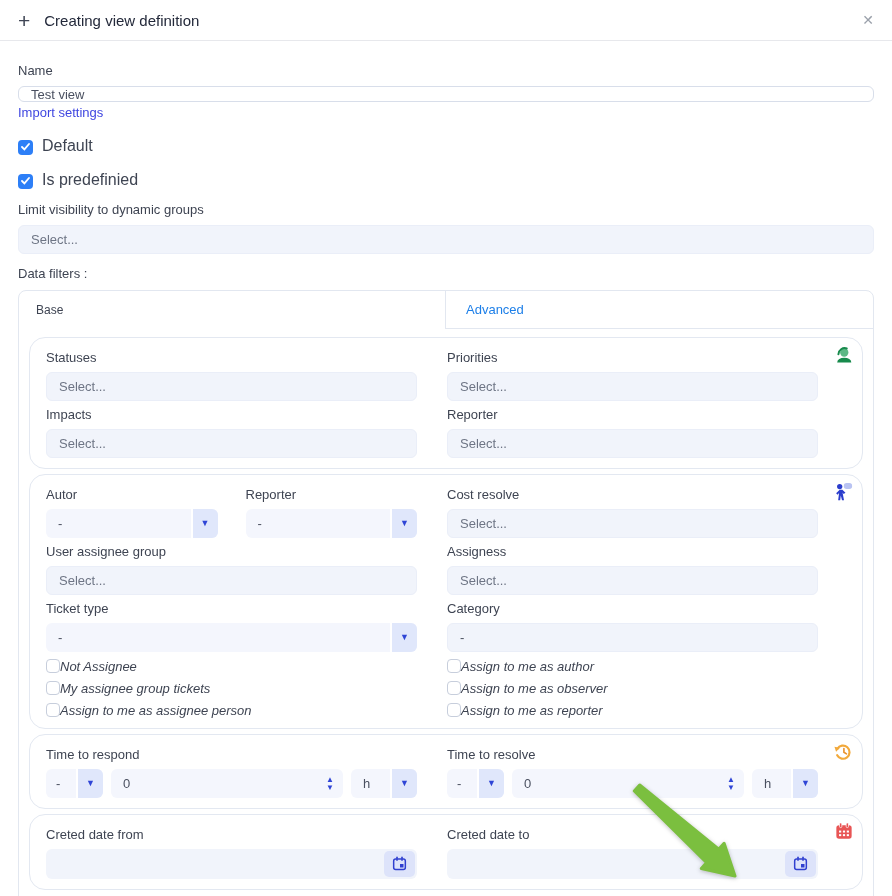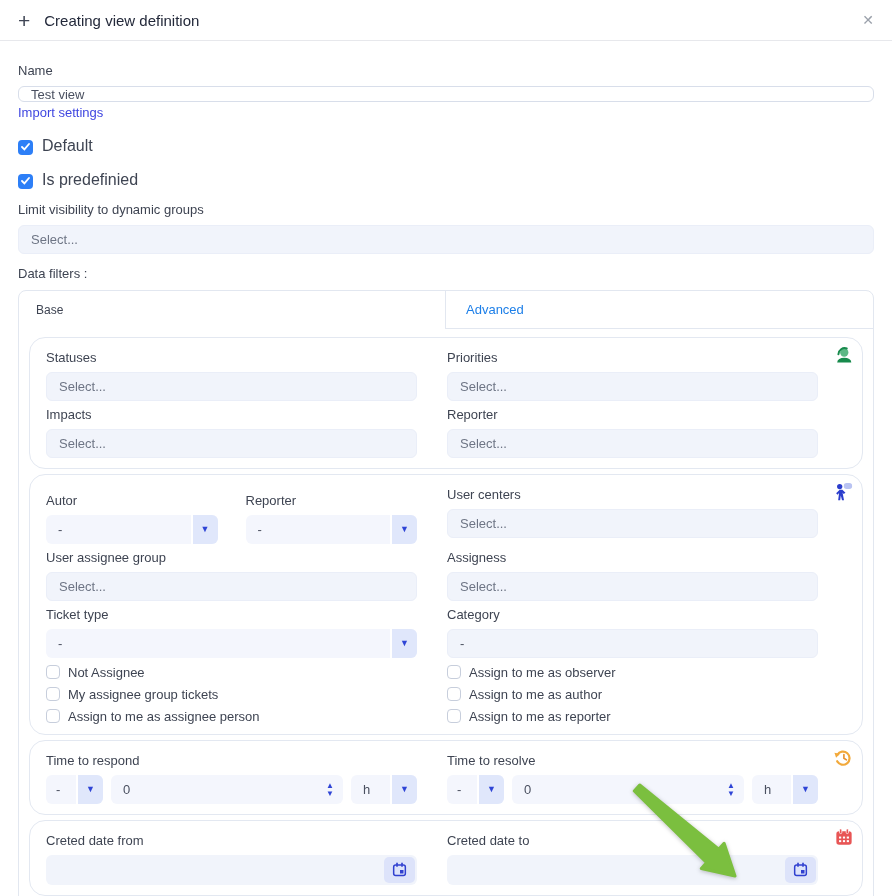--- a/index.html
+++ b/index.html
@@ -36,33 +36,33 @@
     border-right:1px solid #e2e7f0; font-size:12px; color:#3e4452; cursor:pointer; }
   .tab-rest { flex:1; border-bottom:1px solid #e2e7f0; display:flex; align-items:center;
     padding-left:20px; }
   .tab-adv { font-size:13px; color:#1d7fe8; cursor:pointer; }
   .tab-content { padding:8px 10px 10px; }
   
   .fsec { position:relative; border:1px solid #e3e8f1; border-radius:16px;
           padding:6px 16px 10px; margin-bottom:5px; }
   .corner { position:absolute; top:7px; right:9px; }
   .g2 { display:grid; grid-template-columns:1fr 1fr; column-gap:30px; padding-right:28px; }
-  .g2b { display:grid; grid-template-columns:1fr 1fr; column-gap:28px;margin-top:6px; }
+  .g2b { display:grid; grid-template-columns:1fr 1fr; column-gap:28px; }
   .flbl { font-size:13px; color:#3e4452; margin:6px 0 7px; }
   
   .combo { display:flex; height:29px; background:#f4f6fd; border-radius:6px;
            overflow:hidden; cursor:pointer; }
   .combo .val { flex:1; display:flex; align-items:center; padding-left:12px;
                 font-size:13px; color:#4a5060; }
   .combo .arr { width:27px; background:#e0e7fb; border-left:2px solid #fff;
     display:flex; align-items:center; justify-content:center;
     color:#2f45d6; font-size:9px; }
   
-  .ck-item { display:flex; align-items:center; gap:8px; margin-top:7px;
-             font-size:13px; color:#3e4452; cursor:pointer; }
+  .ck-item { display:flex; align-items:center; gap:0; margin-top:7px;
+             font-size:13px; color:#3e4452; cursor:pointer;font-style:italic; }
   
   .time-row { display:flex; gap:8px; }
   .combo.op { width:57px; } .combo.op .val{ padding-left:10px; }
   .combo.unit { width:66px; } .combo.unit .val{ padding-left:12px; }
   .num { flex:1; display:flex; align-items:center; height:29px; background:#f4f6fd;
          border-radius:6px; padding:0 9px 0 12px; font-size:13px; color:#4a5060; }
   .spin { margin-left:auto; display:flex; flex-direction:column; gap:1px;
           color:#2f45d6; font-size:8px; line-height:7px; cursor:pointer; text-align:center; }
   
   .date-input { display:flex; align-items:center; height:30px; background:#f1f4fb;
@@ -172,21 +172,21 @@
             </div>
             <div>
               <div class="flbl">Reporter</div>
               <div class="combo">
                 <span class="val">-</span>
                 <span class="arr">▼</span>
               </div>
             </div>
           </div>
           <div>
-            <div class="flbl">User centers</div>
+            <div class="flbl">Cost resolve</div>
             <div class="sel">Select...</div>
           </div>
 
           <div>
             <div class="flbl">User assignee group</div>
             <div class="sel">Select...</div>
           </div>
           <div>
             <div class="flbl">Assigness</div>
             <div class="sel">Select...</div>
@@ -214,25 +214,25 @@
               <span>My assignee group tickets</span>
             </div>
             <div class="ck-item">
               <span class="cb off"></span>
               <span>Assign to me as assignee person</span>
             </div>
           </div>
           <div>
             <div class="ck-item">
               <span class="cb off"></span>
+              <span>Assign to me as author</span>
+            </div>
+            <div class="ck-item">
+              <span class="cb off"></span>
               <span>Assign to me as observer</span>
-            </div>
-            <div class="ck-item">
-              <span class="cb off"></span>
-              <span>Assign to me as author</span>
             </div>
             <div class="ck-item">
               <span class="cb off"></span>
               <span>Assign to me as reporter</span>
             </div>
           </div>
         </div>
       </div>
 
       <div class="fsec">

